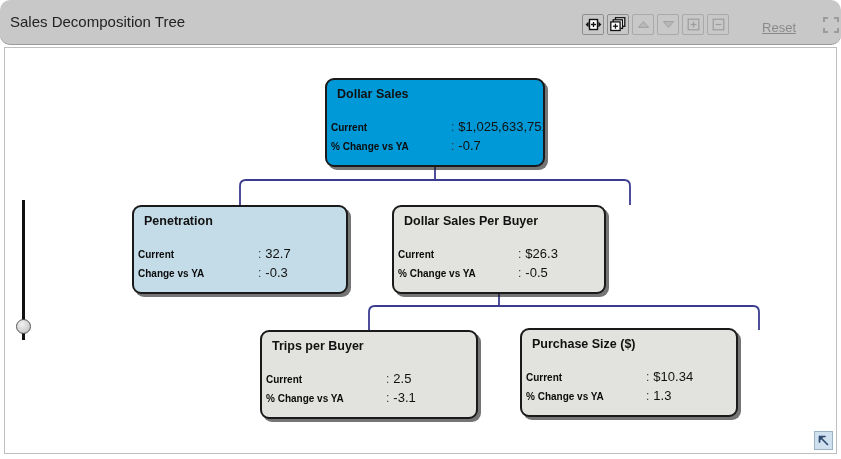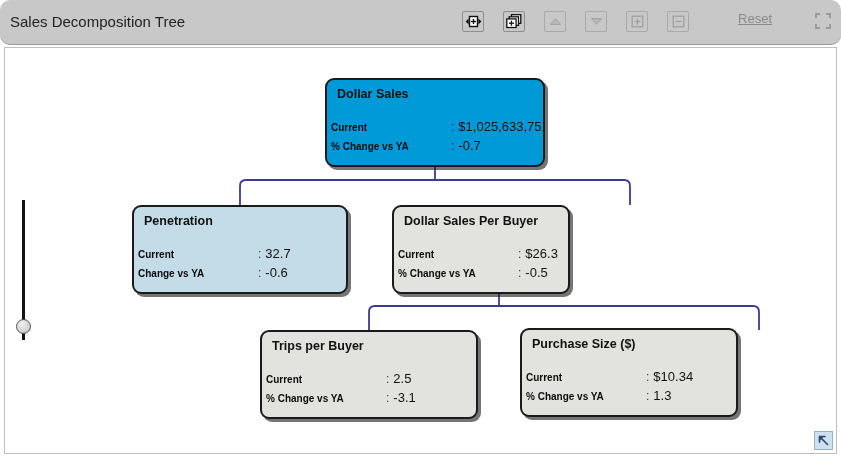--- a/index.html
+++ b/index.html
@@ -38,26 +38,26 @@
     left: 10px;
     top: 13px;
     font-size: 15px;
     color: #222222;
     white-space: nowrap;
   }
 
   
   #toolbar {
     position: absolute;
-    right: 8px;
+    right: 0;
     top: 11px;
     height: 24px;
     display: flex;
-    align-items: flex-start;
-    gap: 19px;
+    align-items: flex-end;
+    gap: 3px;
   }
   .tb-btn {
     width: 22px;
     height: 21px;
     box-sizing: border-box;
     background: #c8c8c8;
     border: 1px solid #8e8e8e;
     border-radius: 2px;
     display: flex;
     align-items: center;
@@ -314,25 +314,25 @@
           <div class="node-title">Penetration</div>
           <div class="metrics">
             <div class="metric-row">
               <span class="metric-label" style="min-width: 118px;">Current</span>
               <span class="metric-sep">:</span>
               <span class="metric-value">32.7</span>
             </div>
             <div class="metric-row">
               <span class="metric-label" style="min-width: 118px;">Change vs YA</span>
               <span class="metric-sep">:</span>
-              <span class="metric-value">-0.6</span>
-            </div>
-          </div>
-        </div>
-        <div class="node" style="left: 387px; top: 157px; width: 178px; height: 89px; background: rgb(226, 226, 222); border-color: rgb(26, 26, 26);">
+              <span class="metric-value">-0.3</span>
+            </div>
+          </div>
+        </div>
+        <div class="node" style="left: 387px; top: 157px; width: 214px; height: 89px; background: rgb(226, 226, 222); border-color: rgb(26, 26, 26);">
           <div class="node-title">Dollar Sales Per Buyer</div>
           <div class="metrics">
             <div class="metric-row">
               <span class="metric-label" style="min-width: 118px;">Current</span>
               <span class="metric-sep">:</span>
               <span class="metric-value">$26.3</span>
             </div>
             <div class="metric-row">
               <span class="metric-label" style="min-width: 118px;">% Change vs YA</span>
               <span class="metric-sep">:</span>

